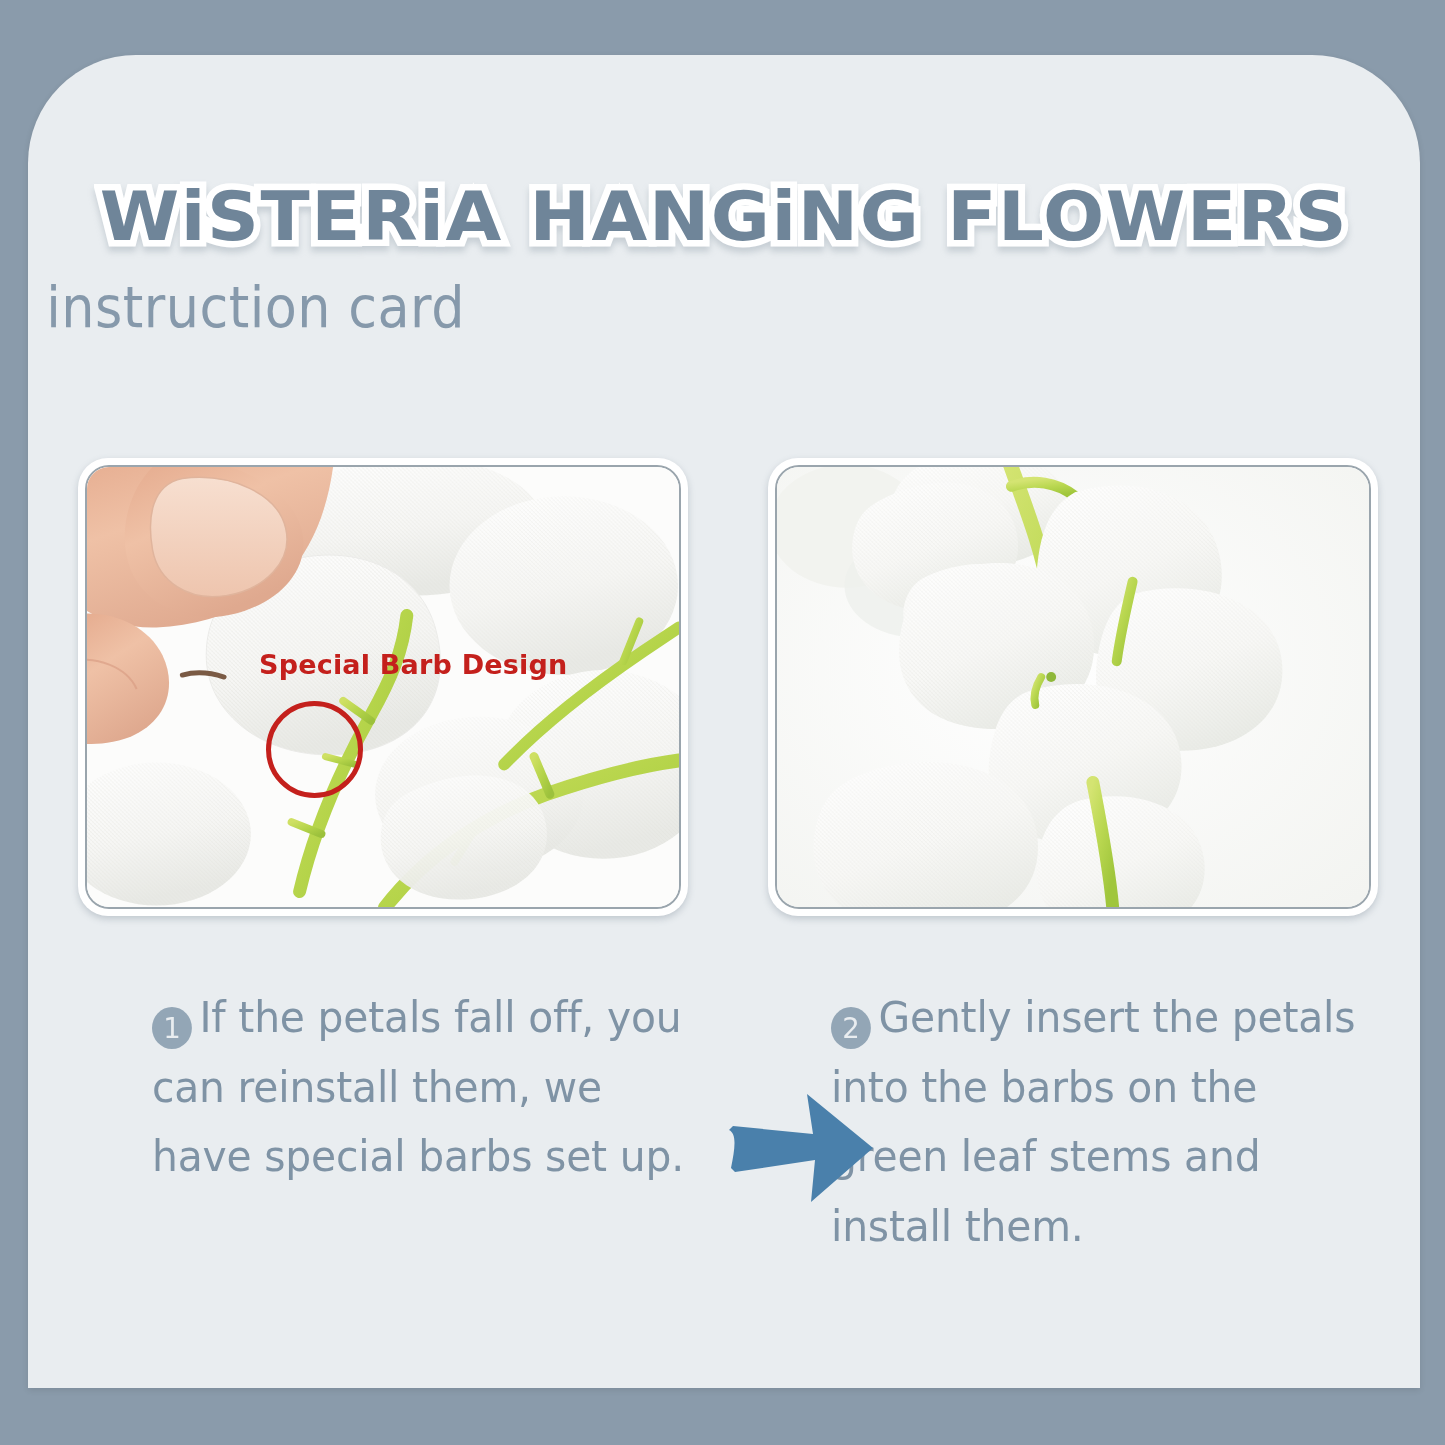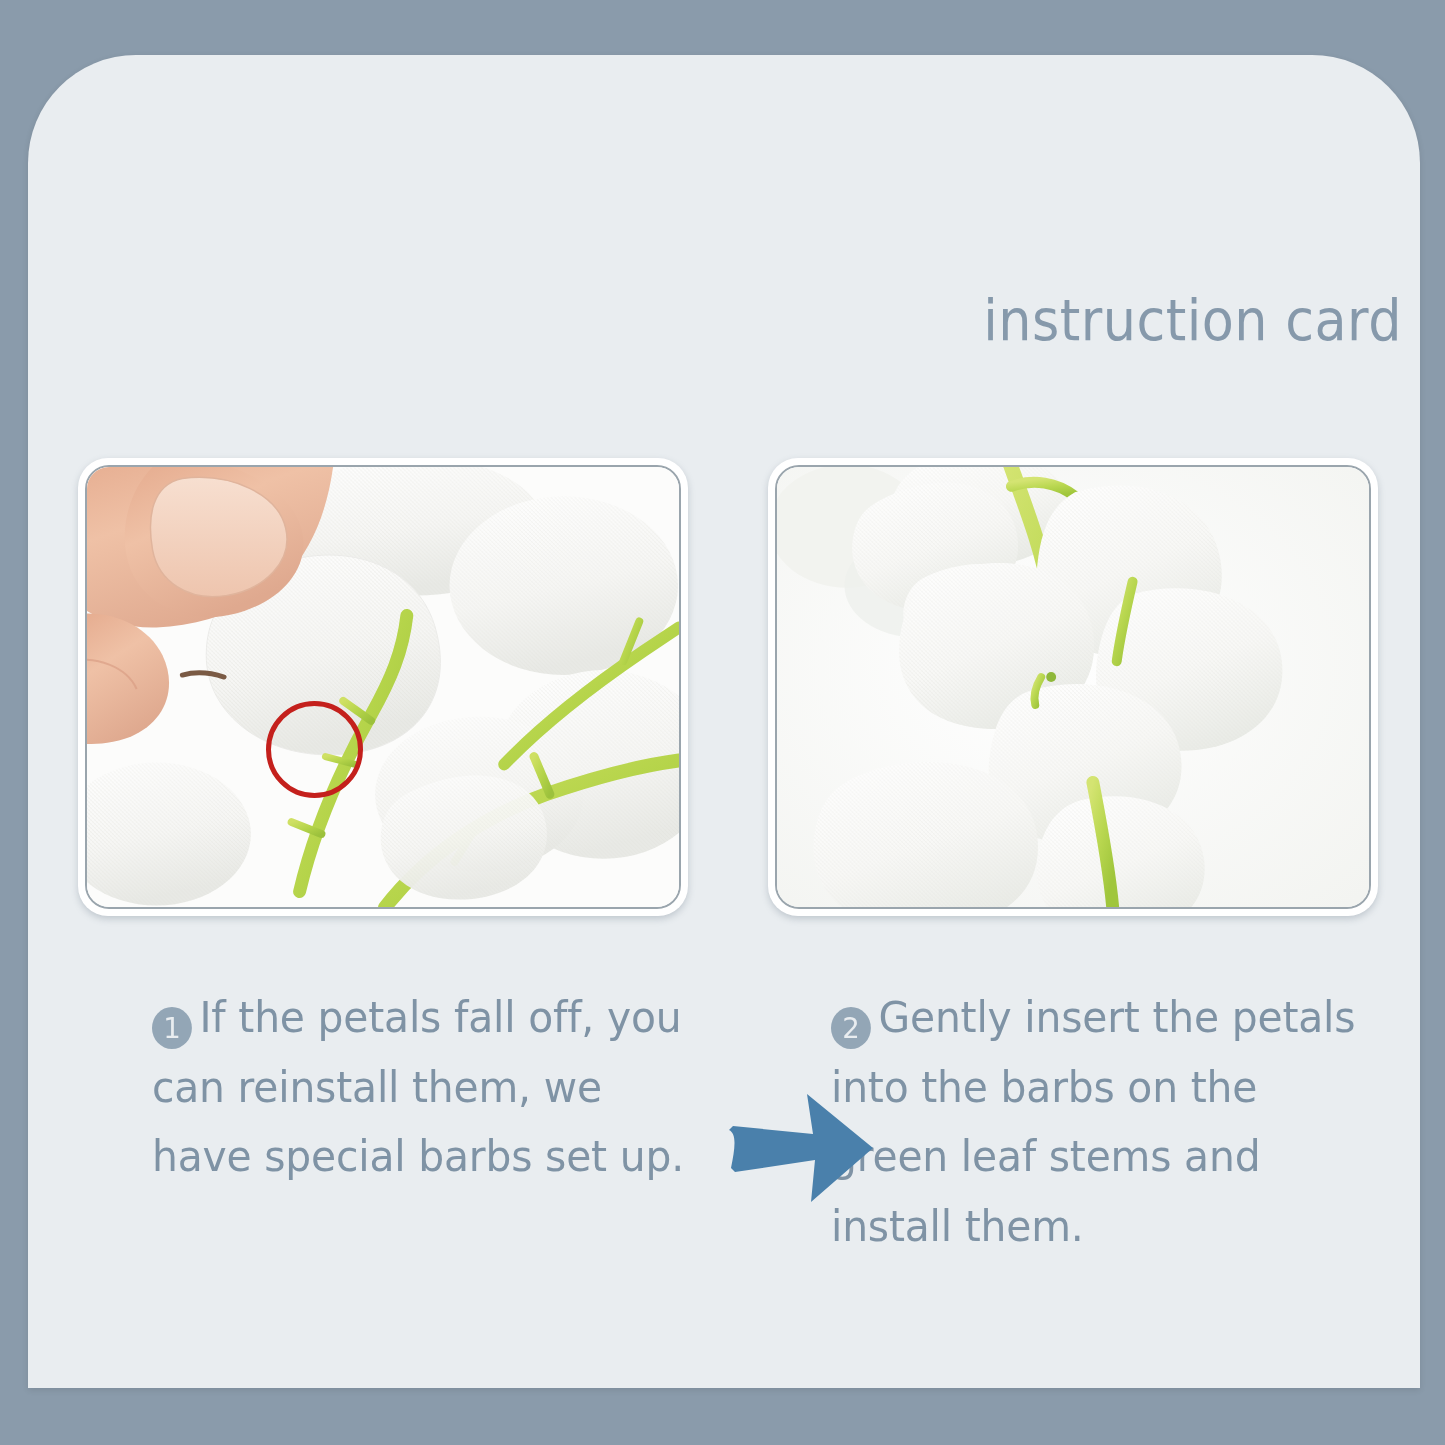--- a/index.html
+++ b/index.html
@@ -53,23 +53,23 @@
     letter-spacing: 1.5px;
     color: #6f8599;
     transform: scaleX(1.06);
     -webkit-text-stroke: 13px #ffffff;
     paint-order: stroke fill;
     filter: drop-shadow(0 5px 3px rgba(120,135,150,0.30));
   }
   .subtitle-wrap {
     position: absolute;
     left: 0;
-    top: 232px;
+    top: 219px;
     width: 1392px;
-    text-align: right;
+    text-align: left;
   }
   .subtitle {
     display: inline-block;
     font-family: "DejaVu Sans", sans-serif;
     font-size: 57px;
     font-weight: 400;
     color: #8699ab;
     transform: scaleX(0.92);
     letter-spacing: 0.5px;
   }
@@ -178,20 +178,23 @@
     margin-right: 8px;
     font-family: "DejaVu Sans", sans-serif;
   }
 </style>
 </head>
 <body>
 
 <div id="root">
   <div class="card">
 
+    <div class="title-wrap">
+      <span class="title">WiSTERiA HANGiNG FLOWERS</span>
+    </div>
     <div class="subtitle-wrap">
       <span class="subtitle">instruction card</span>
     </div>
 
     <div class="photo-row">
 
       <div class="photo left">
         <div class="photo-inner">
           <svg viewBox="0 0 596 444" preserveAspectRatio="xMidYMid slice">
             <defs>
@@ -254,20 +257,21 @@
             <path d="M466 330 L450 292" stroke="url(#stemG)" stroke-width="9" stroke-linecap="round"></path>
             <path d="M540 196 L556 156" stroke="url(#stemG)" stroke-width="8" stroke-linecap="round"></path>
             <path d="M392 362 L370 398" stroke="url(#stemG)" stroke-width="8" stroke-linecap="round"></path>
 
             <path d="M350 318 C405 300 455 318 462 360 C470 404 428 436 374 436 C322 436 292 404 296 368 C300 338 320 328 350 318 Z" fill="url(#petalG)" opacity="0.96"></path>
             <path d="M350 318 C405 300 455 318 462 360 C470 404 428 436 374 436 C322 436 292 404 296 368 C300 338 320 328 350 318 Z" fill="url(#weave)" opacity="0.75"></path>
 
             <path d="M96 210 C110 206 126 208 138 212" stroke="#7a5a44" stroke-width="5" stroke-linecap="round" fill="none"></path>
           </svg>
 
+          <div class="barb-label">Special Barb Design</div>
           <div class="barb-circle"></div>
         </div>
       </div>
 
       <div class="photo right">
         <div class="photo-inner">
           <svg viewBox="0 0 596 444" preserveAspectRatio="xMidYMid slice">
             <defs>
               <linearGradient id="petalG2" x1="0.1" y1="0" x2="0.6" y2="1">
                 <stop offset="0%" stop-color="#ffffff"></stop>

